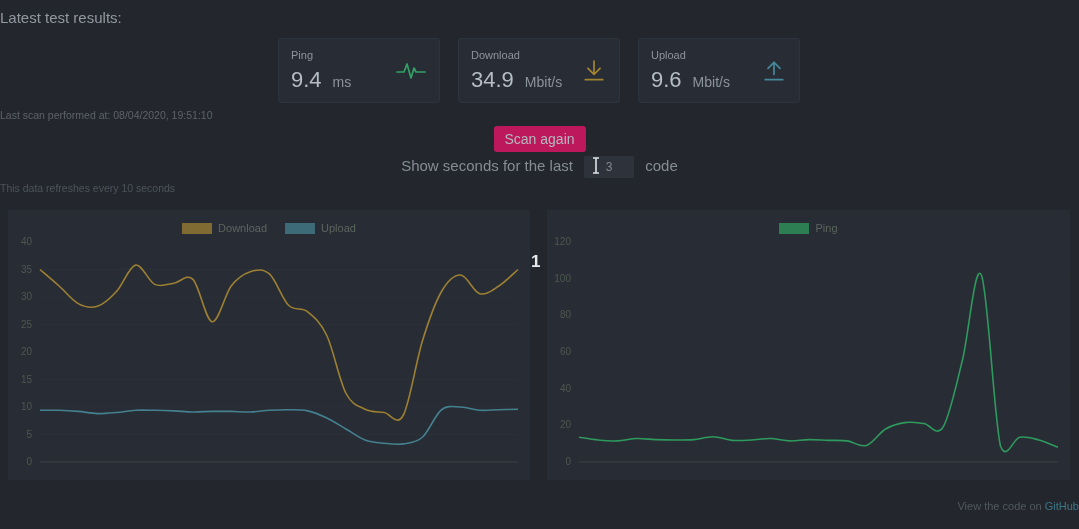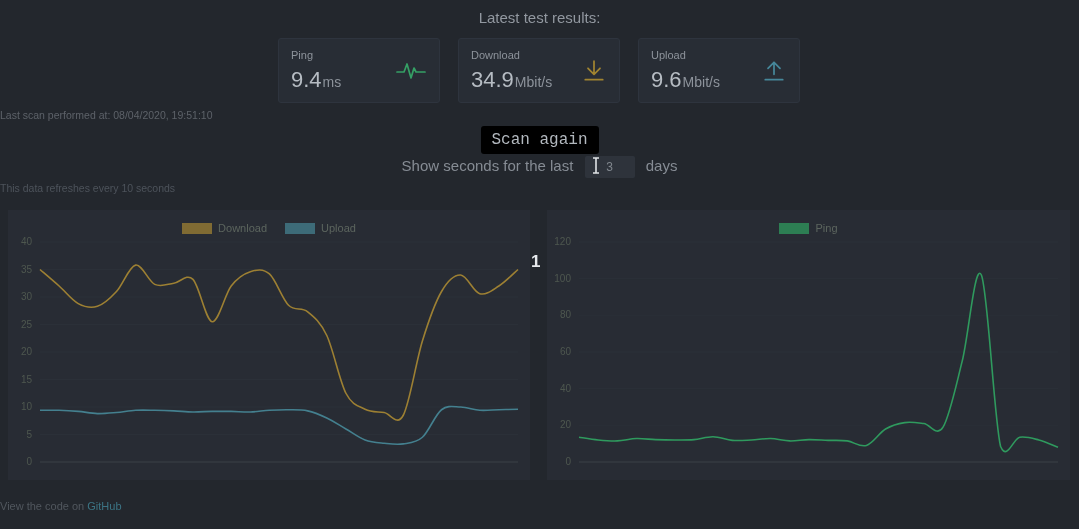--- a/index.html
+++ b/index.html
@@ -1,54 +1,54 @@
 <!DOCTYPE html>
 <html><head>
 <meta charset="utf-8">
 <style>
   html,body{margin:0;padding:0}
   body{
     width:1079px;height:529px;position:relative;overflow:hidden;
     background:#23272d;
     font-family:"Liberation Sans",sans-serif;
   }
-  .page-title{position:absolute;top:9px;left:0;width:100%;text-align:center;
+  .page-title{position:absolute;top:9px;left:0;width:100%;text-align:left;
     font-size:15px;color:#9298a0}
   .cards{position:absolute;top:38px;left:278px;display:flex;gap:18px}
   .card{width:162px;height:65px;background:#282d35;border:1px solid #2e343e;
     border-radius:3px;box-sizing:border-box;position:relative}
   .card-label{position:absolute;top:10px;left:12px;font-size:11px;color:#8d939b}
-  .card-value-row{position:absolute;bottom:9px;left:12px;display:flex;align-items:baseline;gap:1px}
+  .card-value-row{position:absolute;bottom:9px;left:12px;display:flex;align-items:baseline;gap:11px}
   .card-value{font-size:22px;color:#b6bcc3}
   .card-unit{font-size:14px;color:#8d939b}
   .card-icon{position:absolute;right:13px;top:50%;transform:translateY(-50%);line-height:0}
   .meta{position:absolute;left:0;width:100%;text-align:left;font-size:10.5px}
   .last-scan{top:109px;color:#5d6269}
   .refresh-note{top:182px;color:#4d535b}
   .scan-btn{position:absolute;top:126px;left:50%;transform:translateX(-50%);
-    background:#000000;color:#b3b9bf;font-size:16px;border:none;border-radius:3px;
-    padding:5px 11px;cursor:pointer;font-family:Liberation Mono, monospace}
+    background:#be185d;color:#b3b9bf;font-size:14px;border:none;border-radius:3px;
+    padding:5px 11px;cursor:pointer;font-family:Liberation Sans, sans-serif}
   .filter{position:absolute;top:156px;left:0;width:100%;text-align:center;
     font-size:15px;color:#868c94}
   .days-input{width:46px;height:20px;background:#2e333b;border:none;border-radius:2px;
     color:#81878e;font-size:12px;text-align:center;margin:0 7px;vertical-align:middle;
     font-family:"Liberation Sans",sans-serif}
   .ibeam{position:absolute;left:591px;top:157px;line-height:0}
   .chart-panel{position:absolute;top:210px;height:270px;background:#282c34}
   .chart-left{left:8px;width:522px}
   .chart-right{left:547px;width:523px}
   .legend{position:absolute;top:12px;left:0;width:100%;display:flex;
     justify-content:center;gap:18px;z-index:2}
   .legend-item{display:flex;align-items:center;gap:6px;cursor:pointer}
   .swatch{width:30px;height:11px;display:inline-block;opacity:.75}
   .legend-label{font-size:11px;color:#5c655e}
   svg.plot{position:absolute;left:0;top:0;display:block}
   .tick{fill:#4e574f;font-size:10px}
   .annotation{position:absolute;left:531px;top:252px;font-size:17px;font-weight:600;color:#e6e9ec}
-  .footer{position:absolute;top:500px;left:0;width:100%;text-align:left;
+  .footer{position:absolute;top:500px;left:0;width:100%;text-align:right;
     font-size:11px;color:#51575e}
   .footer a{color:#3c7484;text-decoration:none;cursor:pointer}
 </style>
 </head>
 <body>
 
 <div class="page-title">Latest test results:</div>
 
 <div class="cards">
   <div class="card">
@@ -89,21 +89,21 @@
   </div>
 </div>
 
 <div class="meta last-scan">Last scan performed at: 08/04/2020, 19:51:10</div>
 
 <button class="scan-btn">Scan again</button>
 
 <div class="filter">
   <span>Show seconds for the last</span>
   <input class="days-input" value="3" style="">
-  <span>days</span>
+  <span>code</span>
 </div>
 <span class="ibeam">
   <svg width="10" height="17" viewBox="0 0 10 17">
       <path d="M2 1 H8 M5 1 V16 M2 16 H8" stroke="#dfe3e6" stroke-width="1.6" fill="none"></path>
     </svg>
 </span>
 
 <div class="meta refresh-note">This data refreshes every 10 seconds</div>
 
 <div class="chart-panel chart-left">

